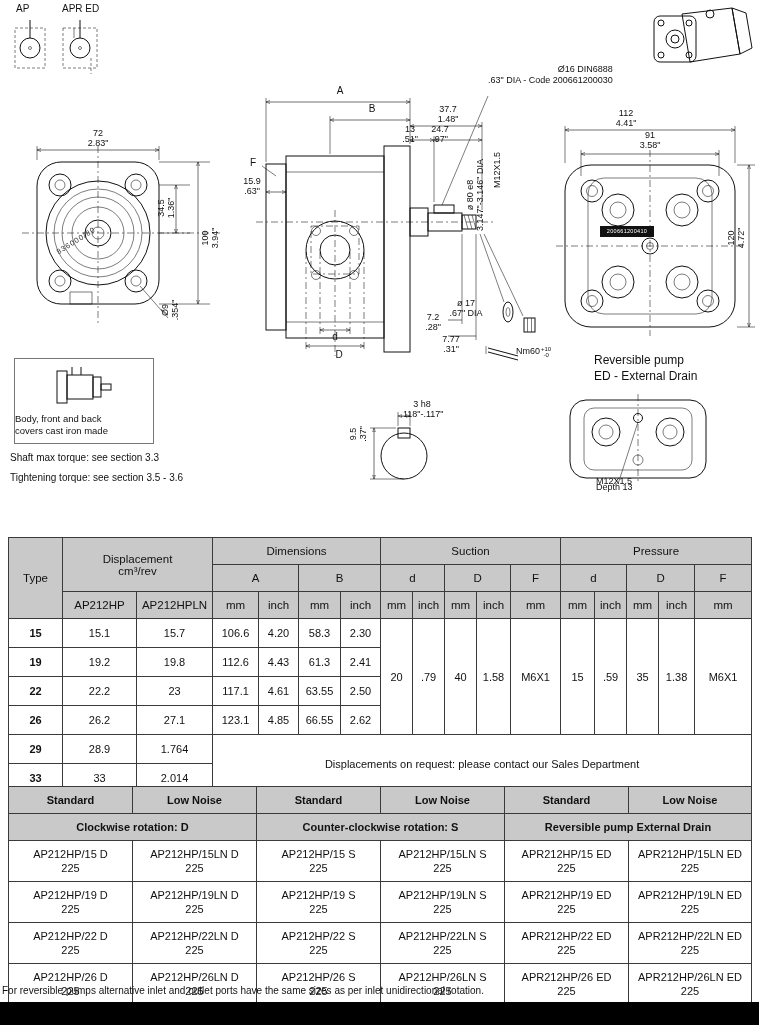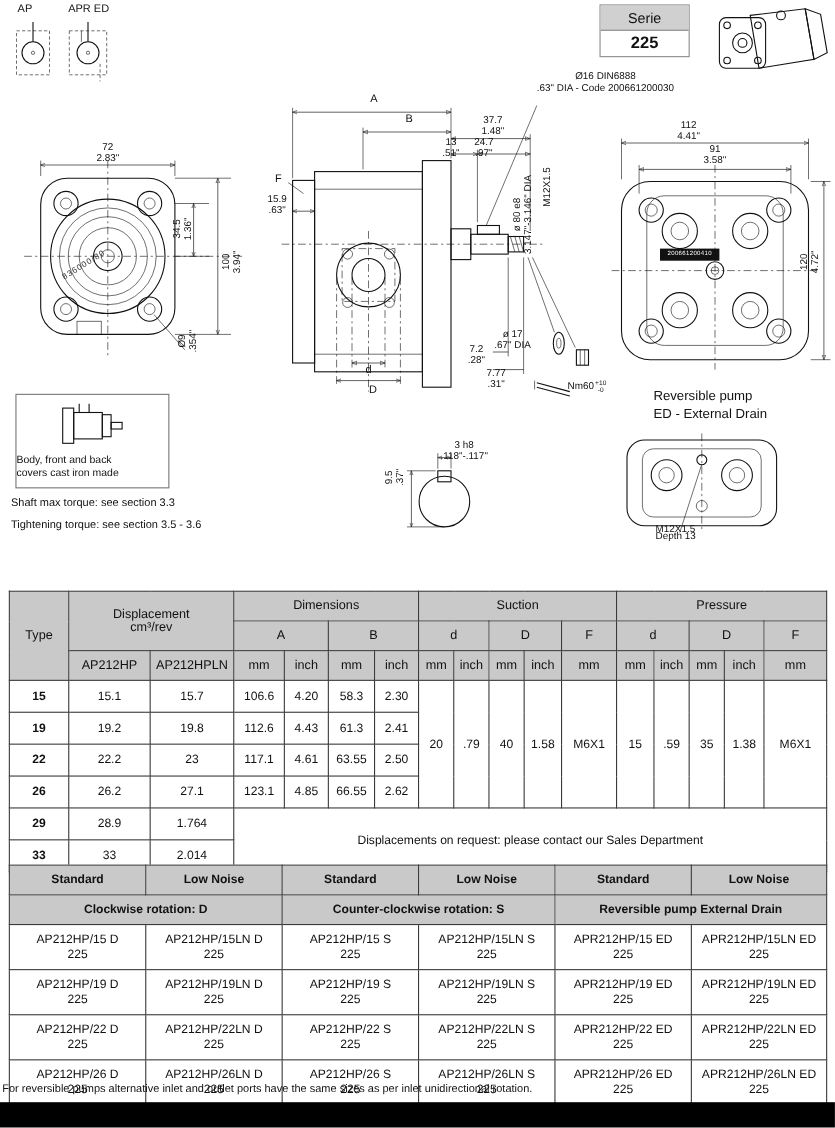--- a/index.html
+++ b/index.html
@@ -5,21 +5,21 @@
   html,body{margin:0;padding:0}
   body{position:relative;width:759px;height:1025px;background:#fff;overflow:hidden;
        font-family:"Liberation Sans",sans-serif;color:#111}
   svg.tech{position:absolute}
   .tech line,.tech rect,.tech circle,.tech path,.tech ellipse,.tech polygon{stroke:#111;stroke-width:1;fill:none}
   .tech .thin{stroke-width:0.55}
   .tech .dash{stroke-dasharray:7 3 2 3}
   .tech .dimln{stroke-width:0.6}
   .dim{position:absolute;font-size:9px;line-height:10px;text-align:center;white-space:nowrap;color:#111}
   .stack{display:flex;flex-direction:column;align-items:center}
-  .stack-left{display:flex;flex-direction:column;align-items:center;text-align:left}
+  .stack-left{display:flex;flex-direction:column;align-items:flex-end;text-align:left}
   .vert{transform:rotate(-90deg)}
   .lbl{font-size:10px}
   .title-txt{position:absolute;font-size:12px;white-space:nowrap}
   .note-text{position:absolute;font-size:10px;white-space:nowrap}
   .tol{display:inline-flex;flex-direction:column;font-size:6px;line-height:6px;vertical-align:top;margin-left:1px}
   #serie-box{position:absolute;left:545px;top:4px;width:80px;height:46px;border:1px solid #8a8a8a;background:#fff}
   #serie-box .serie-top{height:22px;background:#d0d0d0;display:flex;align-items:center;justify-content:center;font-size:13px;border-bottom:1px solid #8a8a8a}
   #serie-box .serie-num{height:22px;display:flex;align-items:center;justify-content:center;font-size:15px;font-weight:bold}
   #cast-box{position:absolute;left:14px;top:358px;width:138px;height:84px;border:1px solid #777;background:#fff}
   #cast-box .cast-line{position:absolute;width:100%;font-size:9.5px;line-height:11px}
@@ -53,24 +53,20 @@
   </svg>
   <svg class="tech" style="left:60px;top:18px" width="48" height="58" viewBox="0 0 48 58">
     <rect class="thin" x="3" y="10" width="34" height="40" stroke-dasharray="3 2"></rect>
     <circle cx="20" cy="30" r="10"></circle>
     <line x1="20" y1="20" x2="20" y2="2"></line>
     <line x1="14" y1="20" x2="14" y2="10" class="thin"></line>
     <line class="thin" x1="31" y1="40" x2="31" y2="56" stroke-dasharray="3 2"></line>
     <circle class="thin" cx="20" cy="30" r="1.5"></circle>
   </svg>
 
-  <div id="serie-box">
-    <div class="serie-top">Serie</div>
-    <div class="serie-num">225</div>
-  </div>
 
   <svg class="tech" style="left:644px;top:0" width="112" height="78" viewBox="0 0 112 78">
     <polygon points="38,14 88,8 96,54 46,62" fill="#c41414" stroke="#7a0b0b"></polygon>
     <polygon points="88,8 102,13 108,48 96,54" fill="#e9e7e3" stroke="#9a9a9a"></polygon>
     <rect x="10" y="16" width="42" height="46" rx="6" fill="#d41717" stroke="#7a0b0b"></rect>
     <circle cx="17" cy="23" r="3" fill="#8c0f0f" stroke="#6a0808"></circle>
     <circle cx="45" cy="23" r="3" fill="#8c0f0f" stroke="#6a0808"></circle>
     <circle cx="17" cy="55" r="3" fill="#8c0f0f" stroke="#6a0808"></circle>
     <circle cx="45" cy="55" r="3" fill="#8c0f0f" stroke="#6a0808"></circle>
     <circle cx="31" cy="39" r="9" fill="#b31111" stroke="#7a0b0b"></circle>

